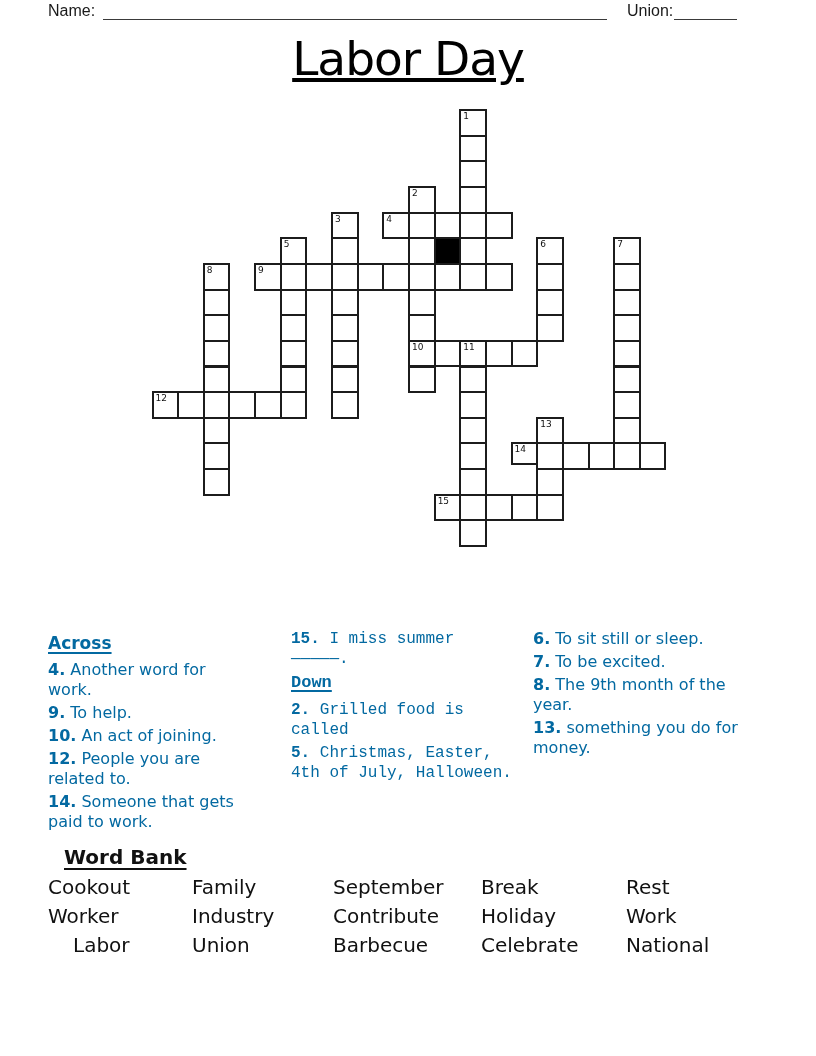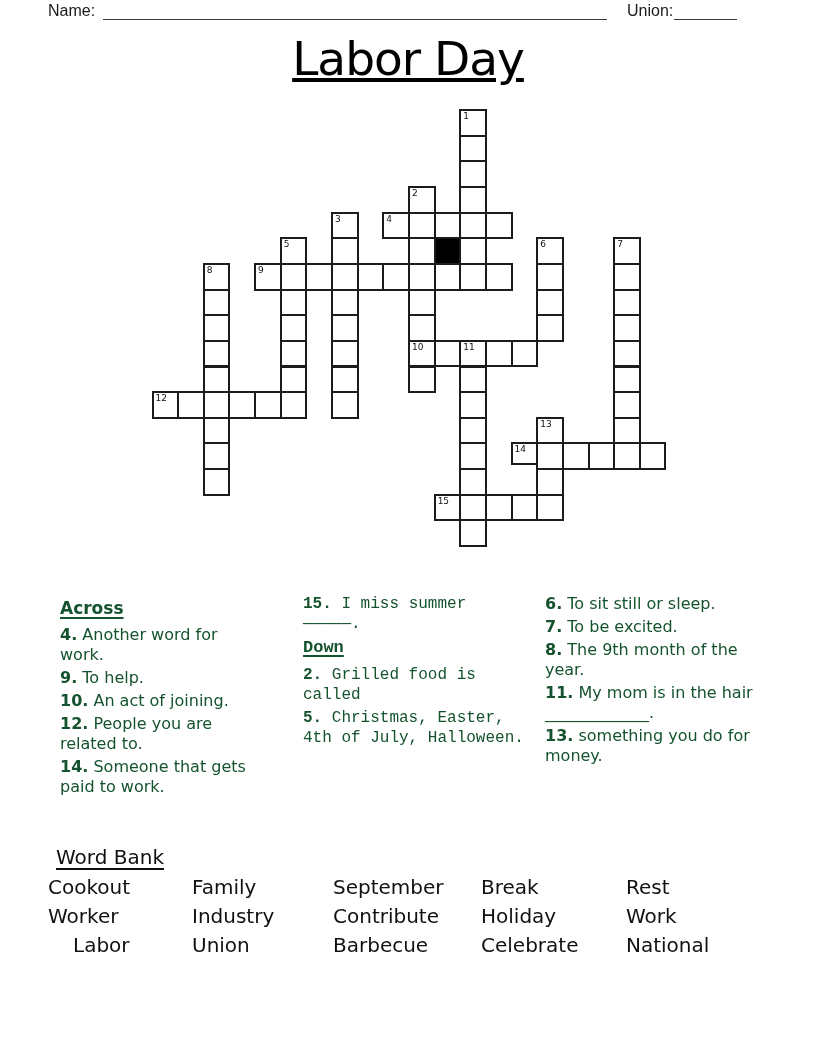--- a/index.html
+++ b/index.html
@@ -26,31 +26,31 @@
   .cell{
     position:absolute;box-sizing:border-box;background:#fff;
     border:2px solid #1c1c1c;
   }
   .cell.black{background:#000;}
   .cellnum{
     position:absolute;top:0px;left:2px;font-size:9px;line-height:11px;
     color:#111;font-family:"DejaVu Sans",sans-serif;
   }
   
-  .clue-col{position:absolute;top:594px;font-size:16px;line-height:20px;color:#14532d;margin-left:12px;}
+  .clue-col{position:absolute;top:629px;font-size:16px;line-height:20px;color:#0369a1;}
   .clue-heading{
     font-weight:bold;font-size:17px;text-decoration:underline;
     text-decoration-thickness:2px;text-underline-offset:3px;
     margin:4px 0 7px 0;line-height:20px;
   }
   p.clue{margin:0 0 3px 0;}
   p.clue .num{font-weight:bold;}
   
   .wb-heading{
-    position:absolute;left:56px;top:845px;font-size:20px;font-weight:normal;
+    position:absolute;left:64px;top:845px;font-size:20px;font-weight:bold;
     text-decoration:underline;text-decoration-thickness:2px;text-underline-offset:4px;
     color:#111;
   }
   .wb-word{position:absolute;font-size:20px;line-height:26px;color:#111;}
 </style>
 </head>
 <body>
 
 <div class="page">
 
@@ -194,21 +194,20 @@
       <div class="clue-col" style="left: 291px; width: 230px; font-family: Liberation Mono, monospace;">
         <p class="clue"><span class="num">15.</span><span> I miss summer</span><br><span>—————.</span></p>
         <div class="clue-heading">Down</div>
         <p class="clue"><span class="num">2.</span><span> Grilled food is called</span></p>
         <p class="clue"><span class="num">5.</span><span> Christmas, Easter,</span><br><span>4th of July, Halloween.</span></p>
       </div>
       <div class="clue-col" style="left: 533px; width: 260px;">
         <p class="clue"><span class="num">6.</span><span> To sit still or sleep.</span></p>
         <p class="clue"><span class="num">7.</span><span> To be excited.</span></p>
         <p class="clue"><span class="num">8.</span><span> The 9th month of the</span><br><span>year.</span></p>
-        <p class="clue"><span class="num">11.</span><span> My mom is in the hair</span><br><span>_____________.</span></p>
         <p class="clue"><span class="num">13.</span><span> something you do for</span><br><span>money.</span></p>
       </div>
     </div>
 
   <div class="wb-heading">Word Bank</div>
   <div id="wordbank">
       <span class="wb-word" style="left: 48px; top: 874px;">Cookout</span>
       <span class="wb-word" style="left: 192px; top: 874px;">Family</span>
       <span class="wb-word" style="left: 333px; top: 874px;">September</span>
       <span class="wb-word" style="left: 481px; top: 874px;">Break</span>

